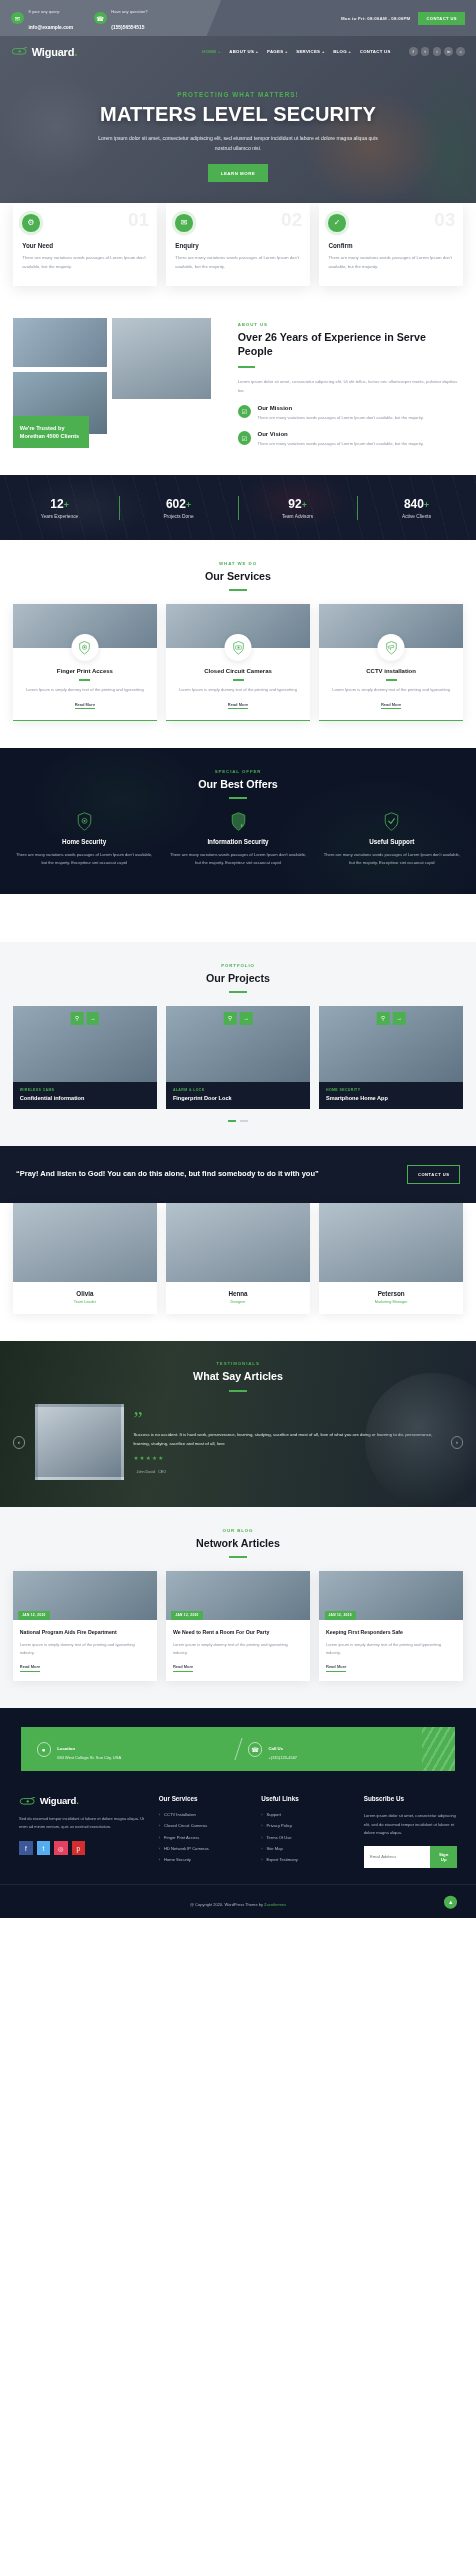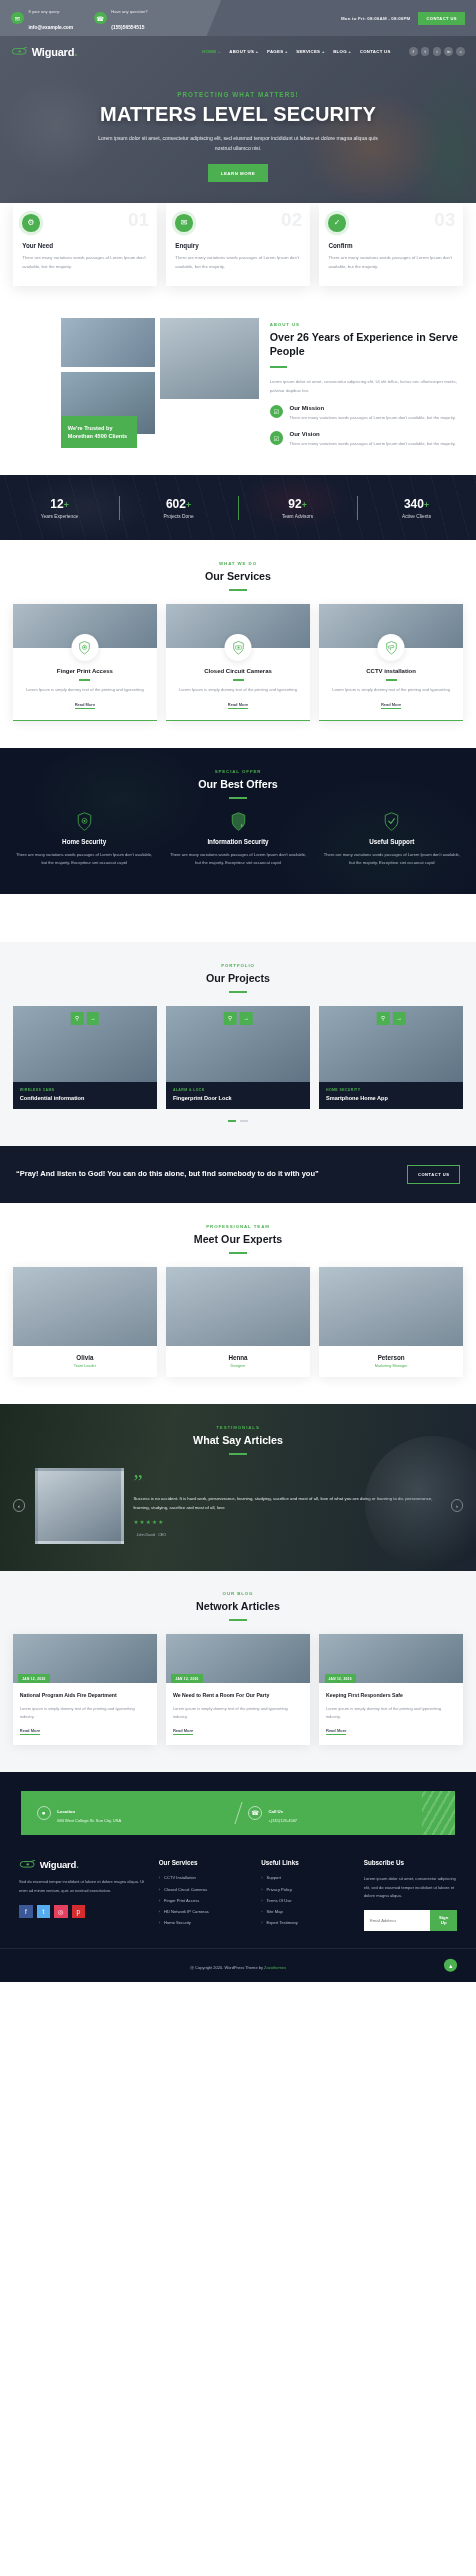--- a/index.html
+++ b/index.html
@@ -106,21 +106,21 @@
   }
   .card-icon {
     width: 17.5px; height: 17.5px; border-radius: 50%; background: #4cb050;
     display: flex; align-items: center; justify-content: center; color: #fff;
     font-size: 8px; box-shadow: 0 0 0 3.2px rgba(76,176,80,.16);
   }
   .card-title { font-size: 6.3px; font-weight: bold; color: #1b1f2a; margin-top: 10.3px; }
   .card-text { font-size: 4.3px; color: #8d93a0; line-height: 2; margin-top: 5.6px; }
 
   
-  .about { display: flex; gap: 11px; padding: 4.8px 12.7px 27px; background: #fff; margin-left: 48px; }
+  .about { display: flex; gap: 27px; padding: 4.8px 12.7px 27px; background: #fff; }
   .about-imgs { width: 198px; flex: none; position: relative; }
   .ai-row { display: flex; gap: 5.6px; }
   .ai {
     background-size: cover; background-position: center;
   }
   .ai1 { width: 94px; height: 49px; background: linear-gradient(135deg,#9fb4c4,#6f8597); }
   .ai2 { width: 99px; height: 81px; background: linear-gradient(160deg,#b9c6cf,#7d8f9c); }
   .ai3 { width: 94px; height: 62px; margin-top: 5.6px; background: linear-gradient(150deg,#8fa8b8,#5e7382); }
   .about-badge {
     position: absolute; left: 0; bottom: 0; width: 76px; background: #4cb050; color: #fff;
@@ -480,21 +480,21 @@
     </div>
     <div class="stat">
       <div class="stat-n"><span style="color:#fff;font-size:12px">602</span><span>+</span></div>
       <div class="stat-l">Projects Done</div>
     </div>
     <div class="stat">
       <div class="stat-n"><span style="color:#fff;font-size:12px">92</span><span>+</span></div>
       <div class="stat-l">Team Advisors</div>
     </div>
     <div class="stat">
-      <div class="stat-n"><span style="color:#fff;font-size:12px">340</span><span>+</span></div>
+      <div class="stat-n"><span style="color:#fff;font-size:12px">840</span><span>+</span></div>
       <div class="stat-l">Active Clients</div>
     </div>
   </div>
 
   <div class="services">
     <div class="sec-head">
       <span class="kicker">WHAT WE DO</span>
       <h2>Our Services</h2>
       <div class="rule"></div>
     </div>
@@ -640,25 +640,20 @@
       <span class="pdot"></span>
     </div>
   </div>
 
   <div class="cta">
     <div class="cta-q">“Pray! And listen to God! You can do this alone, but find somebody to do it with you”</div>
     <button class="cta-btn">CONTACT US</button>
   </div>
 
   <div class="team">
-    <div class="sec-head">
-      <span class="kicker">PROFESSIONAL TEAM</span>
-      <h2>Meet Our Experts</h2>
-      <div class="rule"></div>
-    </div>
     <div class="team-grid">
       <div class="tm">
         <div class="tm-img"></div>
         <div class="tm-n">Olivia</div>
         <div class="tm-r">Team Leader</div>
       </div>
       <div class="tm">
         <div class="tm-img"></div>
         <div class="tm-n">Henna</div>
         <div class="tm-r">Designer</div>

